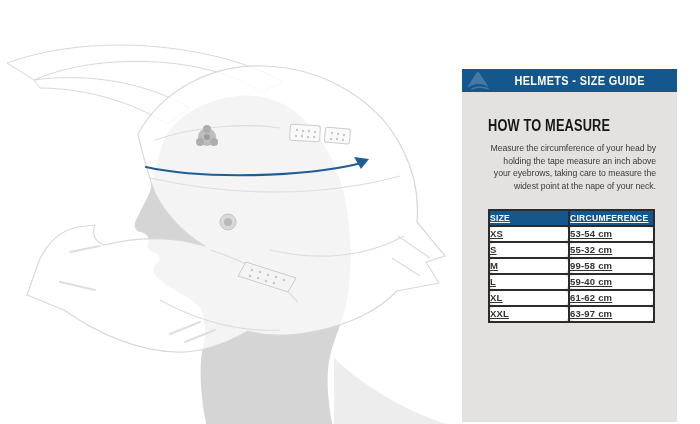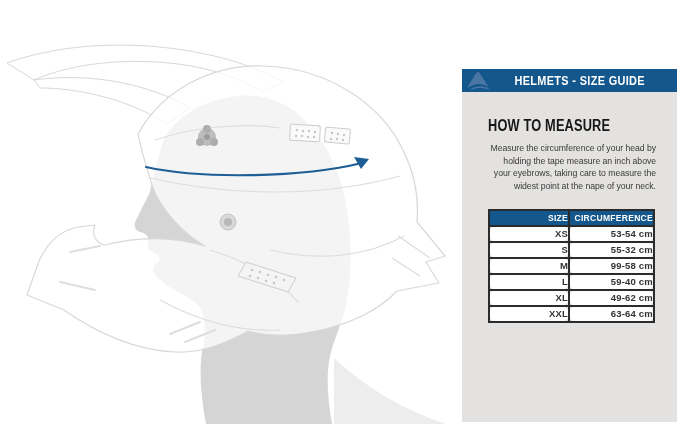--- a/index.html
+++ b/index.html
@@ -25,21 +25,21 @@
   .logo-box{width:31px;display:flex;align-items:center;justify-content:center;}
   .title-wrap{flex:1;display:flex;align-items:center;justify-content:center;padding-right:10px;}
   .panel-title{color:#fff;font-size:13px;font-weight:bold;letter-spacing:.4px;white-space:nowrap;
     display:inline-block;transform:scaleX(.84);transform-origin:center;}
   .panel-body{background:var(--panel_bg);height:330px;padding:25px 12px 0 26px;}
   .howto-heading{color:#161616;font-size:16px;font-weight:bold;letter-spacing:.2px;white-space:nowrap;
     display:inline-block;transform:scaleX(.8);transform-origin:0 50%;}
   .howto-text{margin-top:7px;width:168px;font-size:8.7px;line-height:1.44;color:var(--body_text);letter-spacing:-.05px;text-align:right;}
 
   table.size-table{margin-top:17px;width:165px;border-collapse:collapse;table-layout:fixed;}
-  .size-table th,.size-table td{border:2px solid var(--table_border);text-align:right;vertical-align:middle;}
+  .size-table th,.size-table td{border:2px solid var(--table_border);text-align:left;vertical-align:middle;text-decoration:underline;}
   .size-table th{background:var(--header_bg);color:#fff;font-size:8.5px;font-weight:bold;letter-spacing:.3px;padding:2px 0 2px;}
   .size-table td{background:#fff;color:var(--cell_text);font-size:9.5px;font-weight:bold;padding:1px 0 2px;letter-spacing:.2px;border-radius:8px;}
   .size-table col.c1{width:80px;}
   .size-table col.c2{width:85px;}
 </style>
 </head>
 <body>
 
 <div class="stage">
 
@@ -187,23 +187,23 @@
           <tr>
             <td>M</td>
             <td>99-58 cm</td>
           </tr>
           <tr>
             <td>L</td>
             <td>59-40 cm</td>
           </tr>
           <tr>
             <td>XL</td>
-            <td>49-62 cm</td>
+            <td>61-62 cm</td>
           </tr>
           <tr>
             <td>XXL</td>
-            <td>63-64 cm</td>
+            <td>63-97 cm</td>
           </tr>
         </tbody>
       </table>
     </div>
   </aside>
 </div>
 
 </body></html>

